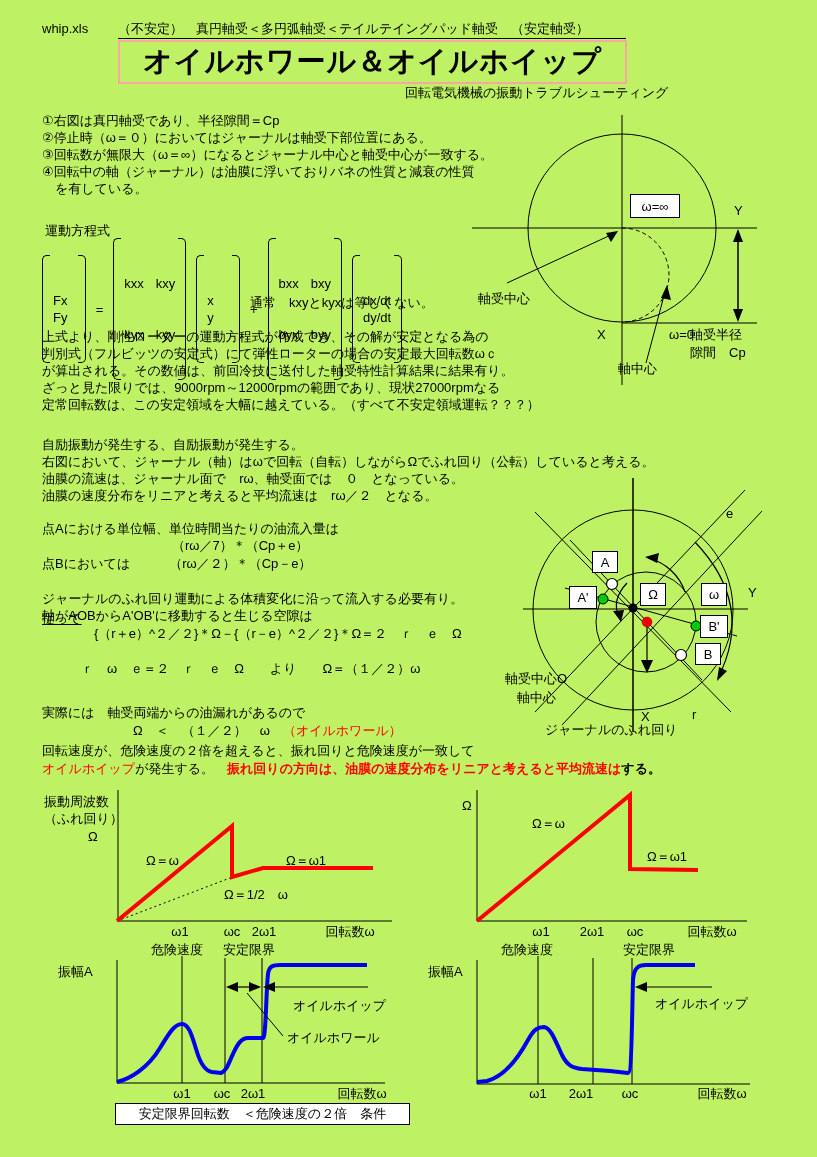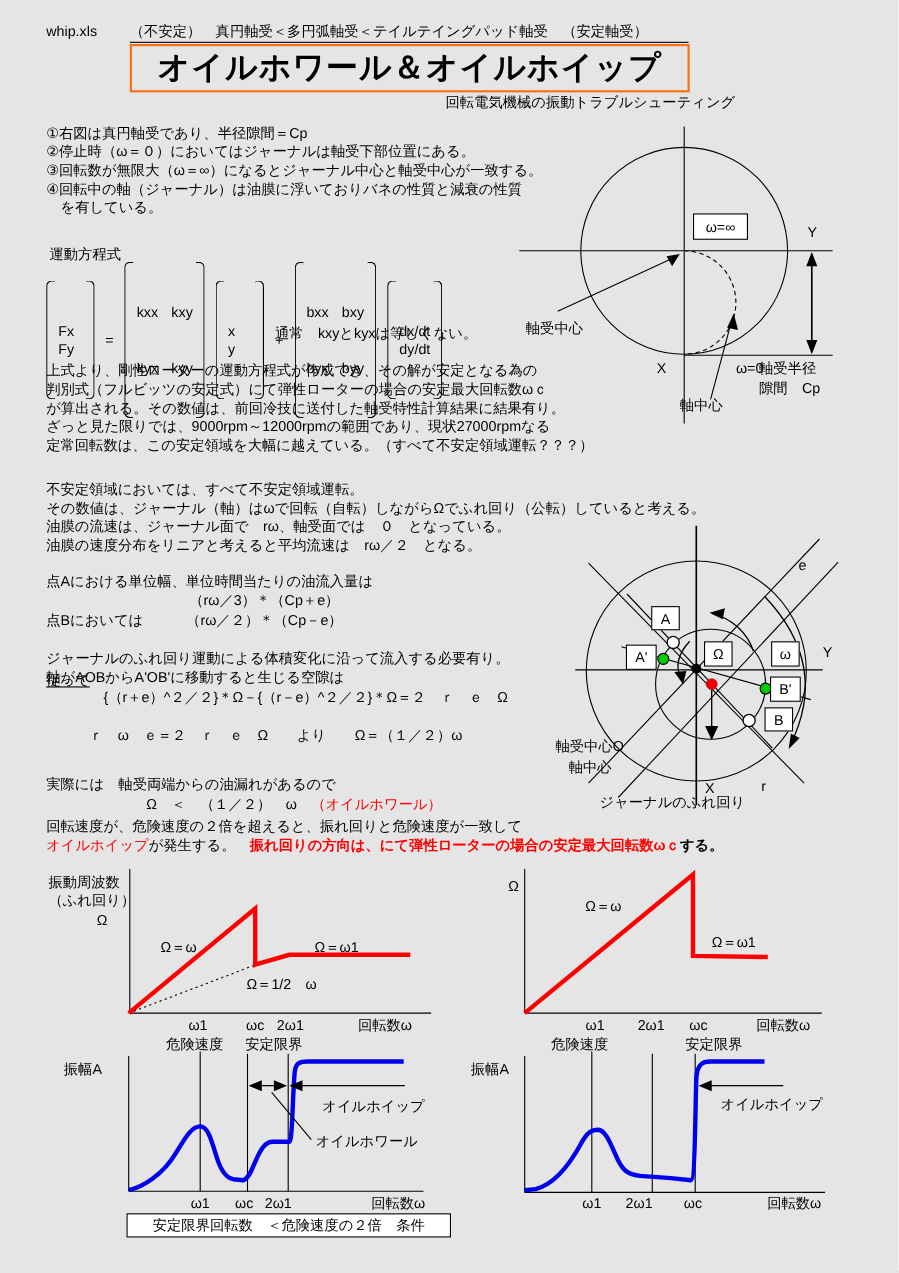--- a/index.html
+++ b/index.html
@@ -1,22 +1,22 @@
 <!DOCTYPE html>
 <html><head>
 <meta charset="utf-8">
 <style>
   html,body{margin:0;padding:0;background:#fff;}
-  #page{position:relative;width:817px;height:1157px;background:#e5e5e5;overflow:hidden;
+  #page{position:relative;width:817px;height:1157px;background:#bef264;overflow:hidden;
         font-family:"Liberation Sans","DejaVu Sans",sans-serif;color:#000;}
   .lbl{position:absolute;font-size:13px;line-height:17.5px;white-space:pre;}
   .red{color:#ff0000;}
   .boldred{color:#ff0000;font-weight:bold;}
   .ctr{transform:translateX(-50%);}
-  .titlebox{position:absolute;left:118px;top:40px;width:505px;height:40px;border:2px solid #f97316;
+  .titlebox{position:absolute;left:118px;top:40px;width:505px;height:40px;border:2px solid #fca5a5;
             display:flex;align-items:center;justify-content:center;}
   .titletext{font-size:29px;font-weight:bold;letter-spacing:1px;white-space:pre;}
   .underl{border-bottom:1px solid #000;}
   .eqrow{position:absolute;left:42px;top:238px;display:flex;align-items:center;gap:10px;font-size:13px;}
   .mat{position:relative;padding:3px 11px;line-height:17px;white-space:pre;}
   .mat::before{content:"";position:absolute;left:0;top:0;bottom:0;width:7px;
                border:1px solid #000;border-right:none;border-radius:5px 0 0 5px;}
   .mat::after{content:"";position:absolute;right:0;top:0;bottom:0;width:7px;
               border:1px solid #000;border-left:none;border-radius:0 5px 5px 0;}
   .mrow{display:flex;gap:12px;align-items:center;}
@@ -93,27 +93,27 @@
     </div>
   </div>
   <div class="lbl" style="left:250px;top:294px;">通常　kxyとkyxは等しくない。</div>
 
   <div class="lbl" style="left:42px;top:328px;">上式より、剛性ローターの運動方程式が作成でき、その解が安定となる為の</div>
   <div class="lbl" style="left:42px;top:362px;">が算出される。その数値は、前回冷技に送付した軸受特性計算結果に結果有り。</div>
   <div class="lbl" style="left:42px;top:345px;">判別式（フルビッツの安定式）にて弾性ローターの場合の安定最大回転数ωｃ</div>
   <div class="lbl" style="left:42px;top:379px;">ざっと見た限りでは、9000rpm～12000rpmの範囲であり、現状27000rpmなる</div>
   <div class="lbl" style="left:42px;top:396px;">定常回転数は、この安定領域を大幅に越えている。（すべて不安定領域運転？？？）</div>
 
-  <div class="lbl" style="left:42px;top:436px;">不安定領域においては、すべて不安定領域運転。</div>
-  <div class="lbl" style="left:42px;top:453px;">その数値は、ジャーナル（軸）はωで回転（自転）しながらΩでふれ回り（公転）していると考える。</div>
+  <div class="lbl" style="left:42px;top:436px;">自励振動が発生する、自励振動が発生する。</div>
+  <div class="lbl" style="left:42px;top:453px;">右図において、ジャーナル（軸）はωで回転（自転）しながらΩでふれ回り（公転）していると考える。</div>
   <div class="lbl" style="left:42px;top:470px;">油膜の流速は、ジャーナル面で　rω、軸受面では　０　となっている。</div>
   <div class="lbl" style="left:42px;top:487px;">油膜の速度分布をリニアと考えると平均流速は　rω／２　となる。</div>
 
   <div class="lbl" style="left:42px;top:520px;">点Aにおける単位幅、単位時間当たりの油流入量は</div>
-  <div class="lbl" style="left:42px;top:537px;">　　　　　　　　　　（rω／3）＊（Cp＋e）</div>
+  <div class="lbl" style="left:42px;top:537px;">　　　　　　　　　　（rω／7）＊（Cp＋e）</div>
   <div class="lbl" style="left:42px;top:555px;">点Bにおいては　　　（rω／２）＊（Cp－e）</div>
   <div class="lbl" style="left:42px;top:590px;">ジャーナルのふれ回り運動による体積変化に沿って流入する必要有り。</div>
   <div class="lbl" style="left:42px;top:607px;">軸がAOBからA'OB'に移動すると生じる空隙は</div>
   <div class="lbl" style="left:42px;top:625px;">　　　　{（r＋e）^２／２}＊Ω－{（r－e）^２／２}＊Ω＝２　ｒ　ｅ　Ω</div>
   <div class="lbl" style="left:42px;top:610px;text-decoration:underline;">従って</div>
   <div class="lbl" style="left:42px;top:660px;">　　　ｒ　ω　ｅ＝２　ｒ　ｅ　Ω　　より　　Ω＝（１／２）ω</div>
 
   <svg style="left:490px;top:470px;" width="300" height="270" viewBox="0 0 300 270">
     <line x1="143" y1="8" x2="143" y2="262" stroke="#000" stroke-width="1.5"></line>
     <line x1="33" y1="139" x2="258" y2="139" stroke="#000" stroke-width="1"></line>
@@ -154,21 +154,21 @@
   <div class="lbl" style="left:748px;top:584px;">Y</div>
   <div class="lbl" style="left:641px;top:708px;">X</div>
   <div class="lbl" style="left:692px;top:706px;">r</div>
   <div class="lbl" style="left:505px;top:670px;">軸受中心O</div>
   <div class="lbl" style="left:517px;top:689px;">軸中心</div>
   <div class="lbl" style="left:545px;top:721px;">ジャーナルのふれ回り</div>
 
   <div class="lbl" style="left:42px;top:704px;">実際には　軸受両端からの油漏れがあるので</div>
   <div class="lbl" style="left:42px;top:722px;"><span>　　　　　　　Ω　＜　（１／２）　ω　</span><span class="red">（オイルホワール）</span></div>
   <div class="lbl" style="left:42px;top:742px;">回転速度が、危険速度の２倍を超えると、振れ回りと危険速度が一致して</div>
-  <div class="lbl" style="left:42px;top:760px;"><span class="red">オイルホイップ</span><span>が発生する。　</span><span class="boldred">振れ回りの方向は、にて弾性ローターの場合の安定最大回転数ωｃ</span><span style="font-weight:bold;">する。</span></div>
+  <div class="lbl" style="left:42px;top:760px;"><span class="red">オイルホイップ</span><span>が発生する。　</span><span class="boldred">振れ回りの方向は、油膜の速度分布をリニアと考えると平均流速は</span><span style="font-weight:bold;">する。</span></div>
 
   <svg style="left:40px;top:788px;" width="360" height="145" viewBox="0 0 360 145">
     <line x1="78" y1="2" x2="78" y2="133" stroke="#000" stroke-width="1"></line>
     <line x1="78" y1="133" x2="352" y2="133" stroke="#000" stroke-width="1"></line>
     <line x1="77" y1="133" x2="190" y2="90" stroke="#000" stroke-width="1" stroke-dasharray="2,3"></line>
     <polyline points="77,133 192,38 192,89 223,80 333,80" fill="none" stroke="#ff0000" stroke-width="4" stroke-linejoin="miter"></polyline>
   </svg>
   <div class="lbl" style="left:44px;top:793px;">振動周波数</div>
   <div class="lbl" style="left:44px;top:810px;">（ふれ回り）</div>
   <div class="lbl" style="left:88px;top:828px;">Ω</div>

